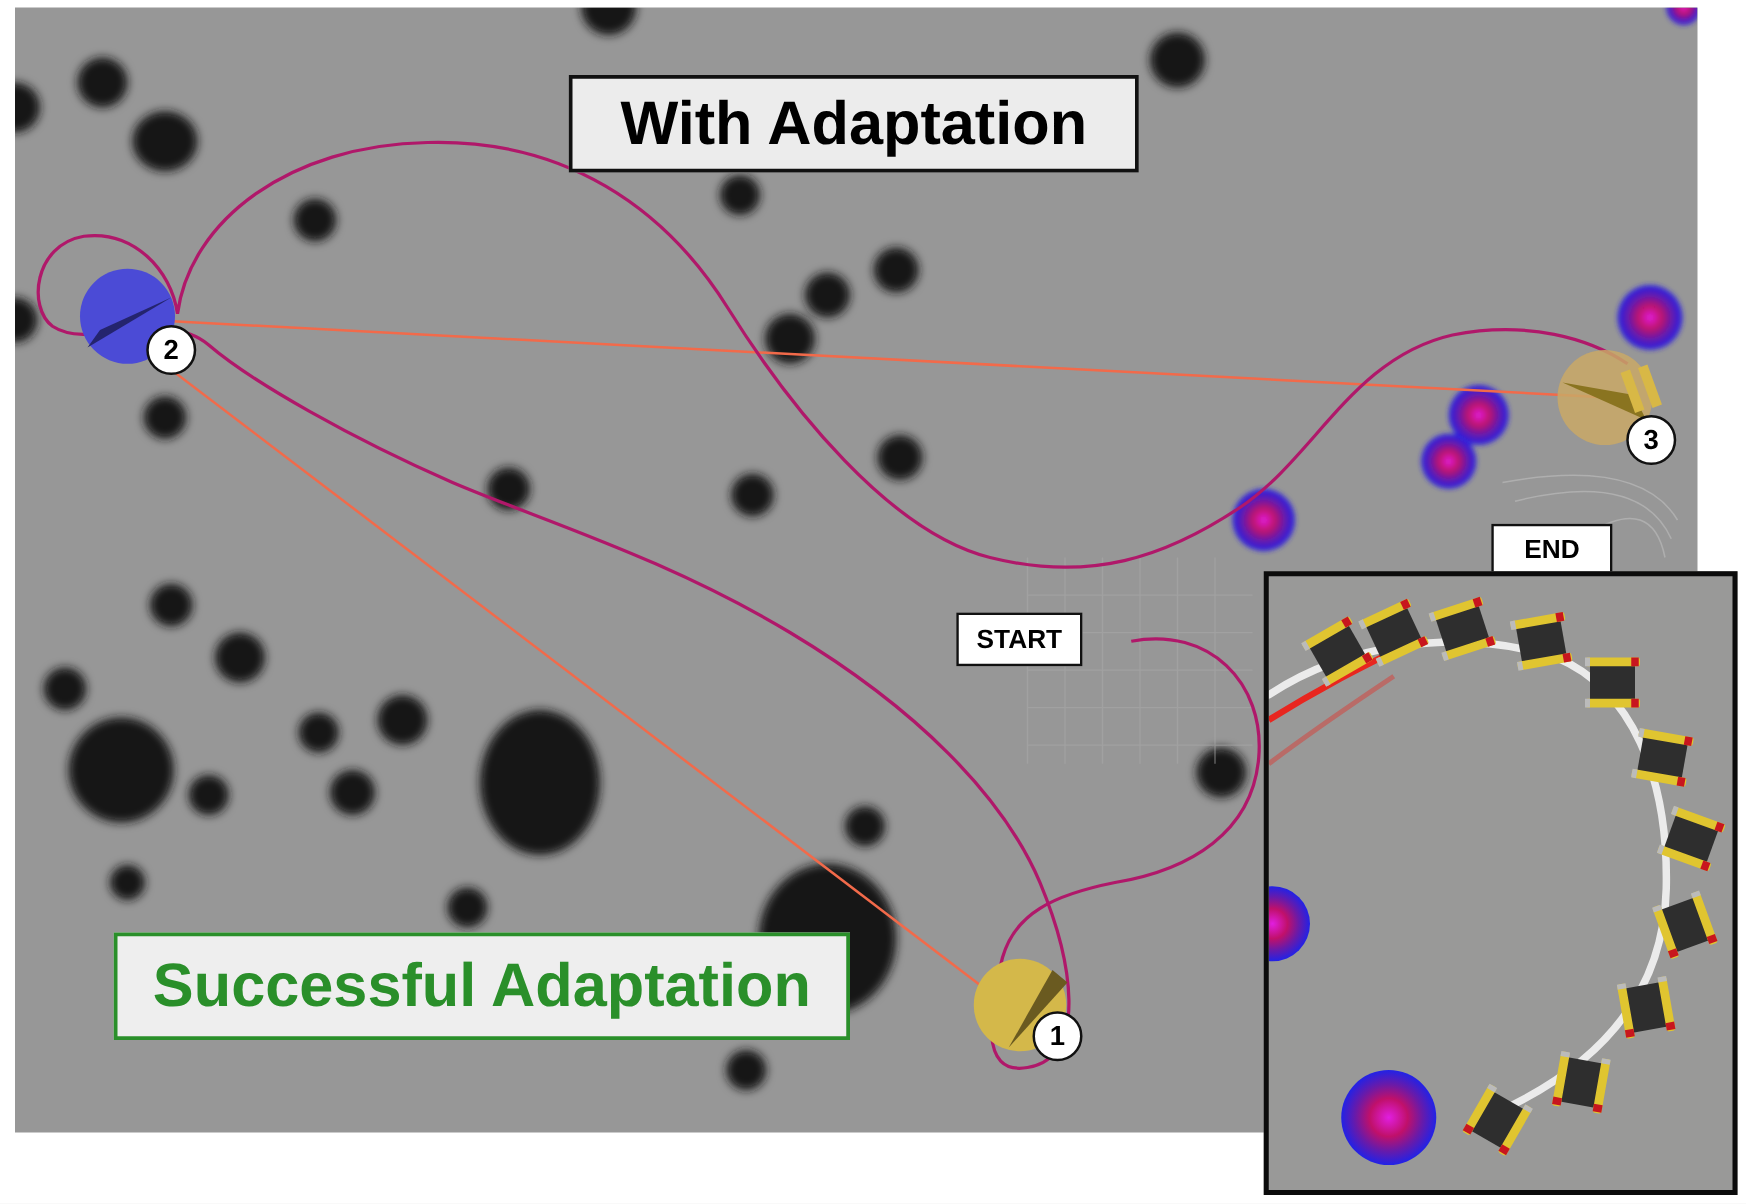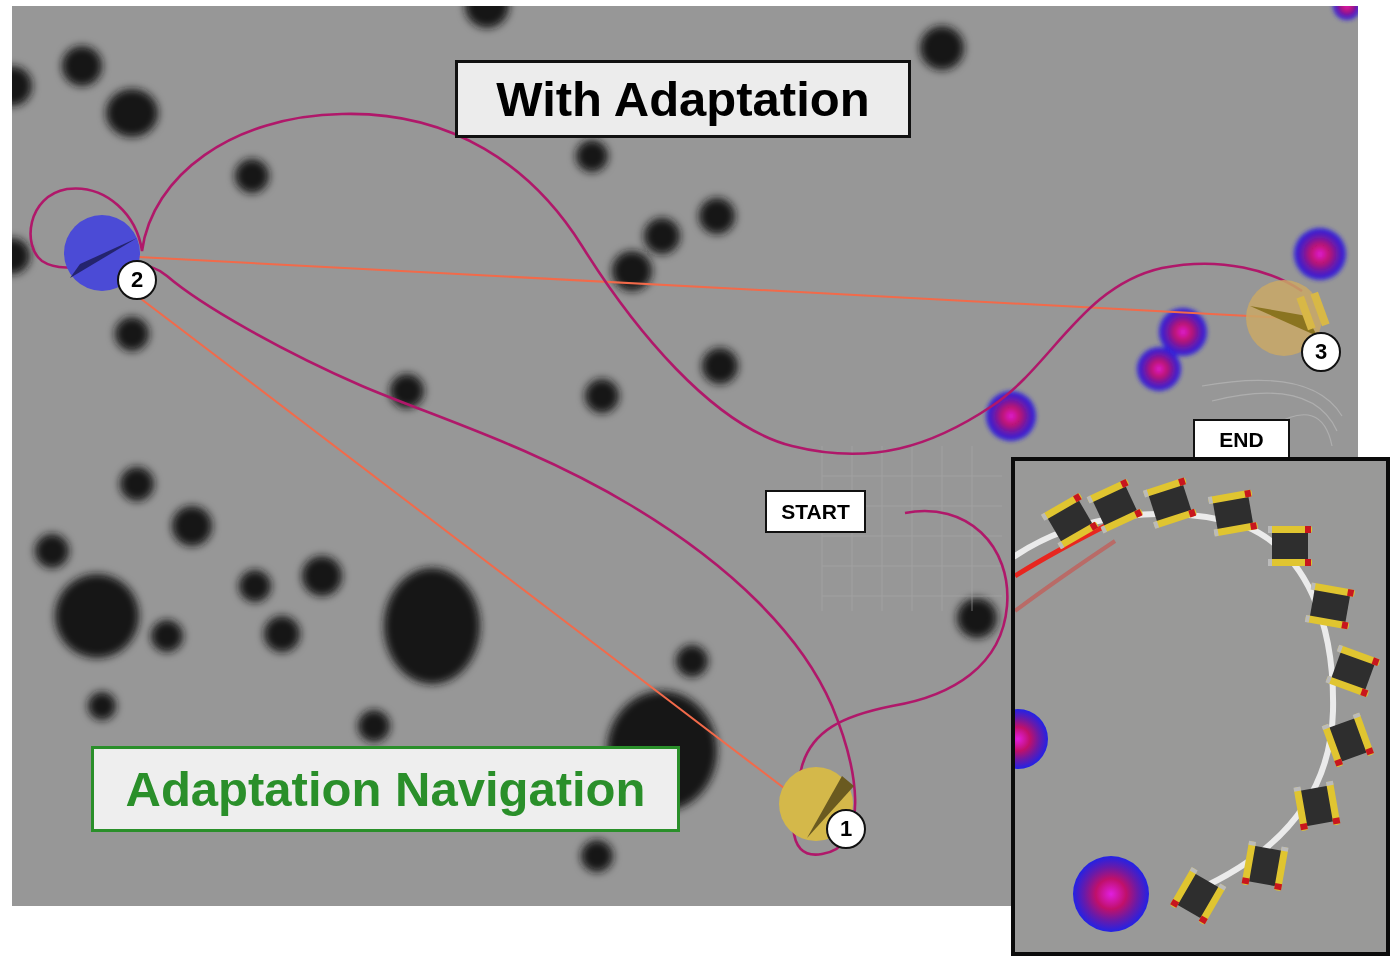--- a/index.html
+++ b/index.html
@@ -120,21 +120,21 @@
     <g>
       <circle cx="1272" cy="312" r="38" fill="#c9a866" opacity="0.85"></circle>
       <path d="M1238,300 L1305,330 L1295,310 Z" fill="#8a7420"></path>
       <rect x="1290" y="290" width="8" height="34" fill="#d8b846" transform="rotate(-20 1294 307)"></rect>
       <rect x="1304" y="286" width="8" height="34" fill="#d8b846" transform="rotate(-20 1308 303)"></rect>
     </g>
   </svg>
 </div>
 
 <div class="title-box">With Adaptation</div>
-<div class="success-box">Adaptation Navigation</div>
+<div class="success-box">Successful Adaptation</div>
 
 <div class="tag start">START</div>
 <div class="tag end">END</div>
 
 <div class="wp-label" style="left:117px;top:260px;">2</div>
 <div class="wp-label" style="left:826px;top:809px;">1</div>
 <div class="wp-label" style="left:1301px;top:332px;">3</div>
 
 <div class="inset">
   <svg width="371" height="491" viewBox="0 0 371 491">

